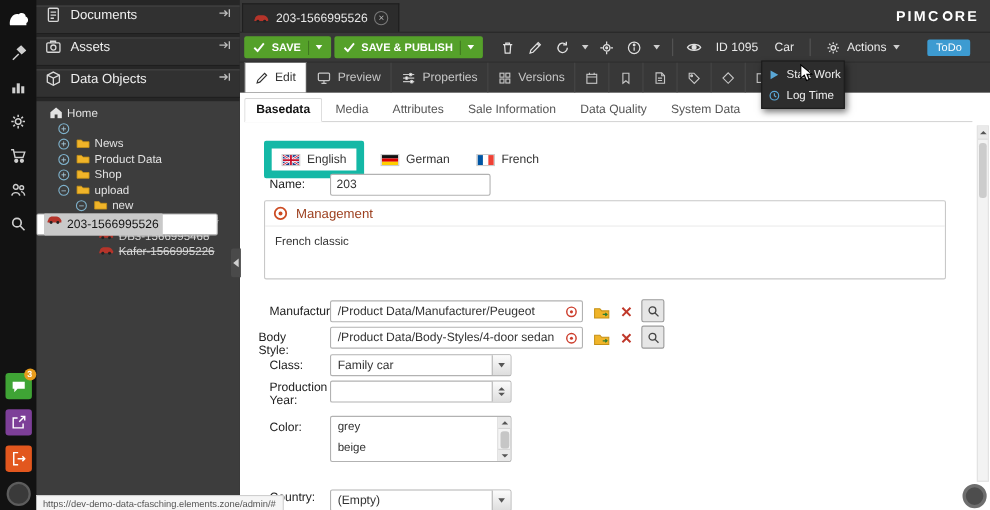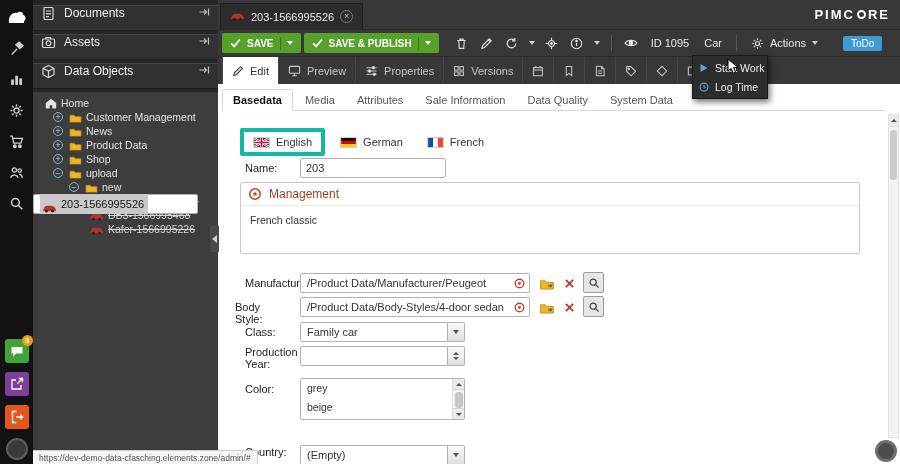--- a/index.html
+++ b/index.html
@@ -19,21 +19,21 @@
   .rail-circle{width:22px;height:22px;border-radius:50%;background:#3a3a3a;border:2px solid #5d5d5d;flex:none}
 
   
   .sidebar{position:absolute;left:33px;top:0;width:185px;height:100%;background:#262626;z-index:10}
   .acc{height:26px;margin-top:3px;background:#313131;border-top:1px solid #454545;border-bottom:1px solid #1e1e1e;display:flex;align-items:flex-start;gap:8px;padding:0 8px;color:#f0f0f0;font-size:12px}
   .acc:first-child{margin-top:5px}
   .acc .sp{flex:1}
   .tree{position:absolute;top:92px;left:0;right:0;bottom:0;background:#3d3d3d;padding-top:4px;color:#e2e2e2;font-size:10.5px}
   .trow{height:14px;display:flex;align-items:center;gap:4px}
   .trow .exp{width:10px;height:10px;border:1px solid #7fb2cc;border-radius:50%;color:#afd6ea;font-size:8.5px;line-height:8px;text-align:center;flex:none}
-  .node{display:flex;align-items:flex-end;gap:4px;padding:1px 4px 1px 2px;border-radius:1px}
+  .node{display:flex;align-items:flex-start;gap:4px;padding:1px 4px 1px 2px;border-radius:1px}
   .trow.sel .node{background:#c9c9c9;color:#141414}
   .trow.strike .tlbl{text-decoration:line-through;color:#d6d6d6}
   .lvl0{padding-left:10px}.lvl1{padding-left:20px}.lvl2{padding-left:36px}.lvl3{padding-left:54px}
 
   
   .collapse-handle{position:absolute;left:210px;top:226px;width:9px;height:26px;background:#4a4a4a;border-radius:2px 0 0 2px;z-index:30;display:flex;align-items:center;justify-content:center}
   .collapse-handle::before{content:"";width:0;height:0;border-top:4px solid transparent;border-bottom:4px solid transparent;border-right:5px solid #cfcfcf}
 
   
   .topbar{position:absolute;left:218px;top:0;right:0;height:29px;background:#383838;display:flex;align-items:flex-end;z-index:15}
@@ -61,21 +61,21 @@
   .etab:first-child{border-left:1px solid #464646}
   .etab.active{background:#fff;color:#333}
 
   
   .content{position:absolute;left:218px;top:84px;right:0;bottom:0;background:#fff;color:#333;overflow:hidden;z-index:5}
   .subtabs{position:absolute;left:4px;top:3px;right:16px;height:24px;border-bottom:1px solid #d6d6d6;display:flex;align-items:flex-end;gap:2px;font-size:11px}
   .stab{padding:4px 10px;color:#555}
   .stab.active{color:#111;font-weight:bold;border:1px solid #d6d6d6;border-bottom:1px solid #fff;background:#fff;border-radius:2px 2px 0 0;margin-bottom:-1px}
   .langs{position:absolute;left:22px;top:44px;display:flex;gap:6px;font-size:11px}
   .lang{display:flex;align-items:center;gap:6px;padding:4px 9px;color:#333}
-  .lang.active{border:4px solid #14b8a6;border-radius:2px;background:#fff}
+  .lang.active{border:7px solid #14b8a6;border-radius:2px;background:#fff}
   .flag{border:1px solid #ccc;display:block}
   .frm-label{position:absolute;font-size:11px;color:#222;width:55px;line-height:12px}
   .txt-input{position:absolute;height:20px;border:1px solid #b2b2b2;border-radius:2px;font-size:11px;padding:0 5px;color:#333;background:#fff;font-family:inherit}
   .panel{position:absolute;left:22px;top:98px;width:620px;height:72px;border:1px solid #c8c8c8;border-radius:2px;background:#fff}
   .panel-h{height:23px;display:flex;align-items:center;gap:7px;padding:0 7px;border-bottom:1px solid #ececec;color:#9c3f1e;font-size:12px}
   .panel-b{padding:8px 9px;font-size:10.5px;color:#333}
   .rel{position:absolute;width:230px;height:20px;border:1px solid #b2b2b2;border-radius:2px;font-size:11px;line-height:18px;padding:0 20px 0 6px;color:#333;background:#fff;white-space:nowrap;overflow:hidden}
   .rel .tgt{position:absolute;right:3px;top:3px;line-height:0}
   .mini{position:absolute;width:21px;height:21px;display:flex;align-items:center;justify-content:center}
   .mini.search{background:#e6e6e6;border:1px solid #9a9a9a;border-radius:2px}
@@ -236,28 +236,20 @@
             <span>
               <svg width="12" height="11" viewBox="0 0 12 11">
                 <path d="M6 .8 11.2 5v5.4H7.3V7.2H4.7v3.2H.8V5Z" fill="#e3e3e3"></path>
               </svg>
             </span>
         <span class="tlbl">Home</span>
           </span>
       </div>
       <div class="trow lvl1">
         <span class="exp">+</span>
-        <span class="node">
-            <span>
-              <svg width="13" height="10" viewBox="0 0 14 11">
-                <path d="M1 2.5h4.4L7 4.2h6V10H1Z" fill="#f0b429" stroke="#c59116" stroke-width=".8"></path>
-              </svg>
-            </span>
-        <span class="tlbl">Customer Management</span>
-          </span>
       </div>
       <div class="trow lvl1">
         <span class="exp">+</span>
         <span class="node">
             <span>
               <svg width="13" height="10" viewBox="0 0 14 11">
                 <path d="M1 2.5h4.4L7 4.2h6V10H1Z" fill="#f0b429" stroke="#c59116" stroke-width=".8"></path>
               </svg>
             </span>
         <span class="tlbl">News</span>

